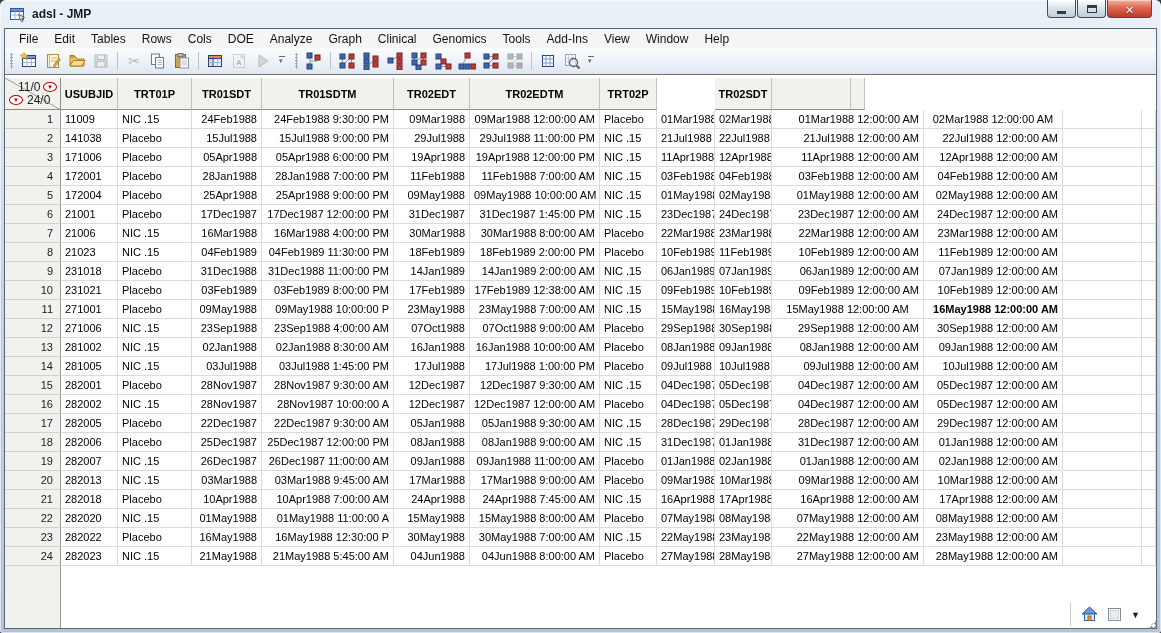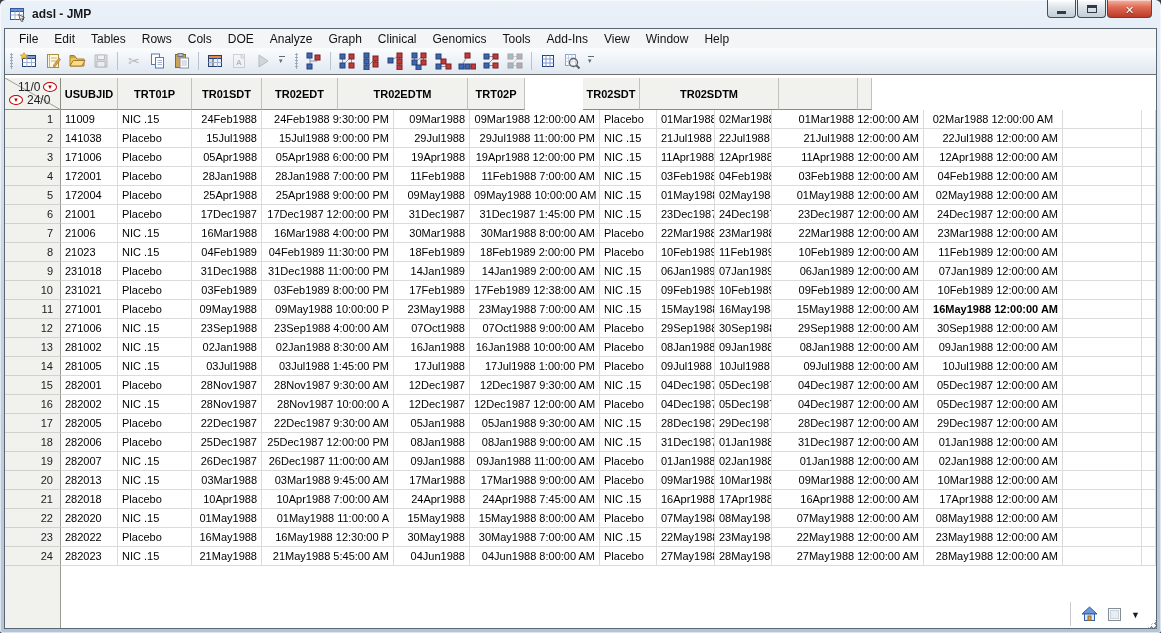--- a/index.html
+++ b/index.html
@@ -348,26 +348,26 @@
             <span class="rt"></span>
           </div>
           <div class="c-bot">
             <span class="rt"></span>
             <span class="c-txt">24/0</span>
           </div>
         </div>
       <div class="hdr-cell" style="width: 57px;">USUBJID</div>
           <div class="hdr-cell" style="width: 74px;">TRT01P</div>
           <div class="hdr-cell" style="width: 70px;">TR01SDT</div>
+          <div class="hdr-cell" style="width: 132px;">TR01SDTM</div>
           <div class="hdr-cell" style="width: 76px;">TR02EDT</div>
           <div class="hdr-cell" style="width: 130px;">TR02EDTM</div>
           <div class="hdr-cell" style="width: 57px;">TRT02P</div>
           <div class="hdr-cell" style="width: 58px; margin-top: 38px;">TR01EDT</div>
           <div class="hdr-cell" style="width: 57px;">TR02SDT</div>
-          <div class="hdr-cell" style="width: 139px;">TR02SDTM</div>
           <div class="hdr-cell" style="width: 79px;"></div>
           <div class="hdr-cell" style="width: 14px;"></div>
         </div>
       <div id="gridBody">
           <div class="grid-row">
             <div class="rownum">1</div>
             <div class="cell l" style="width: 57px;">11009</div>
             <div class="cell l" style="width: 74px;">NIC .15</div>
             <div class="cell r" style="width: 70px;">24Feb1988</div>
             <div class="cell r" style="width: 132px;">24Feb1988 9:30:00 PM</div>
@@ -529,21 +529,21 @@
             <div class="rownum">11</div>
             <div class="cell l" style="width: 57px;">271001</div>
             <div class="cell l" style="width: 74px;">Placebo</div>
             <div class="cell r" style="width: 70px;">09May1988</div>
             <div class="cell r" style="width: 132px;">09May1988 10:00:00 P</div>
             <div class="cell r" style="width: 76px;">23May1988</div>
             <div class="cell r" style="width: 130px;">23May1988 7:00:00 AM</div>
             <div class="cell l" style="width: 57px;">NIC .15</div>
             <div class="cell r" style="width: 58px;">15May1988</div>
             <div class="cell r" style="width: 57px;">16May1988</div>
-            <div class="cell r" style="width: 152px;">15May1988 12:00:00 AM</div>
+            <div class="cell r" style="width: 152px; text-align: center;">15May1988 12:00:00 AM</div>
             <div class="cell r" style="width: 139px; font-weight: bold;">16May1988 12:00:00 AM</div>
             <div class="cell l" style="width: 79px;"></div>
             <div class="cell l" style="width: 14px;"></div>
           </div>
           <div class="grid-row">
             <div class="rownum">12</div>
             <div class="cell l" style="width: 57px;">271006</div>
             <div class="cell l" style="width: 74px;">NIC .15</div>
             <div class="cell r" style="width: 70px;">23Sep1988</div>
             <div class="cell r" style="width: 132px;">23Sep1988 4:00:00 AM</div>

